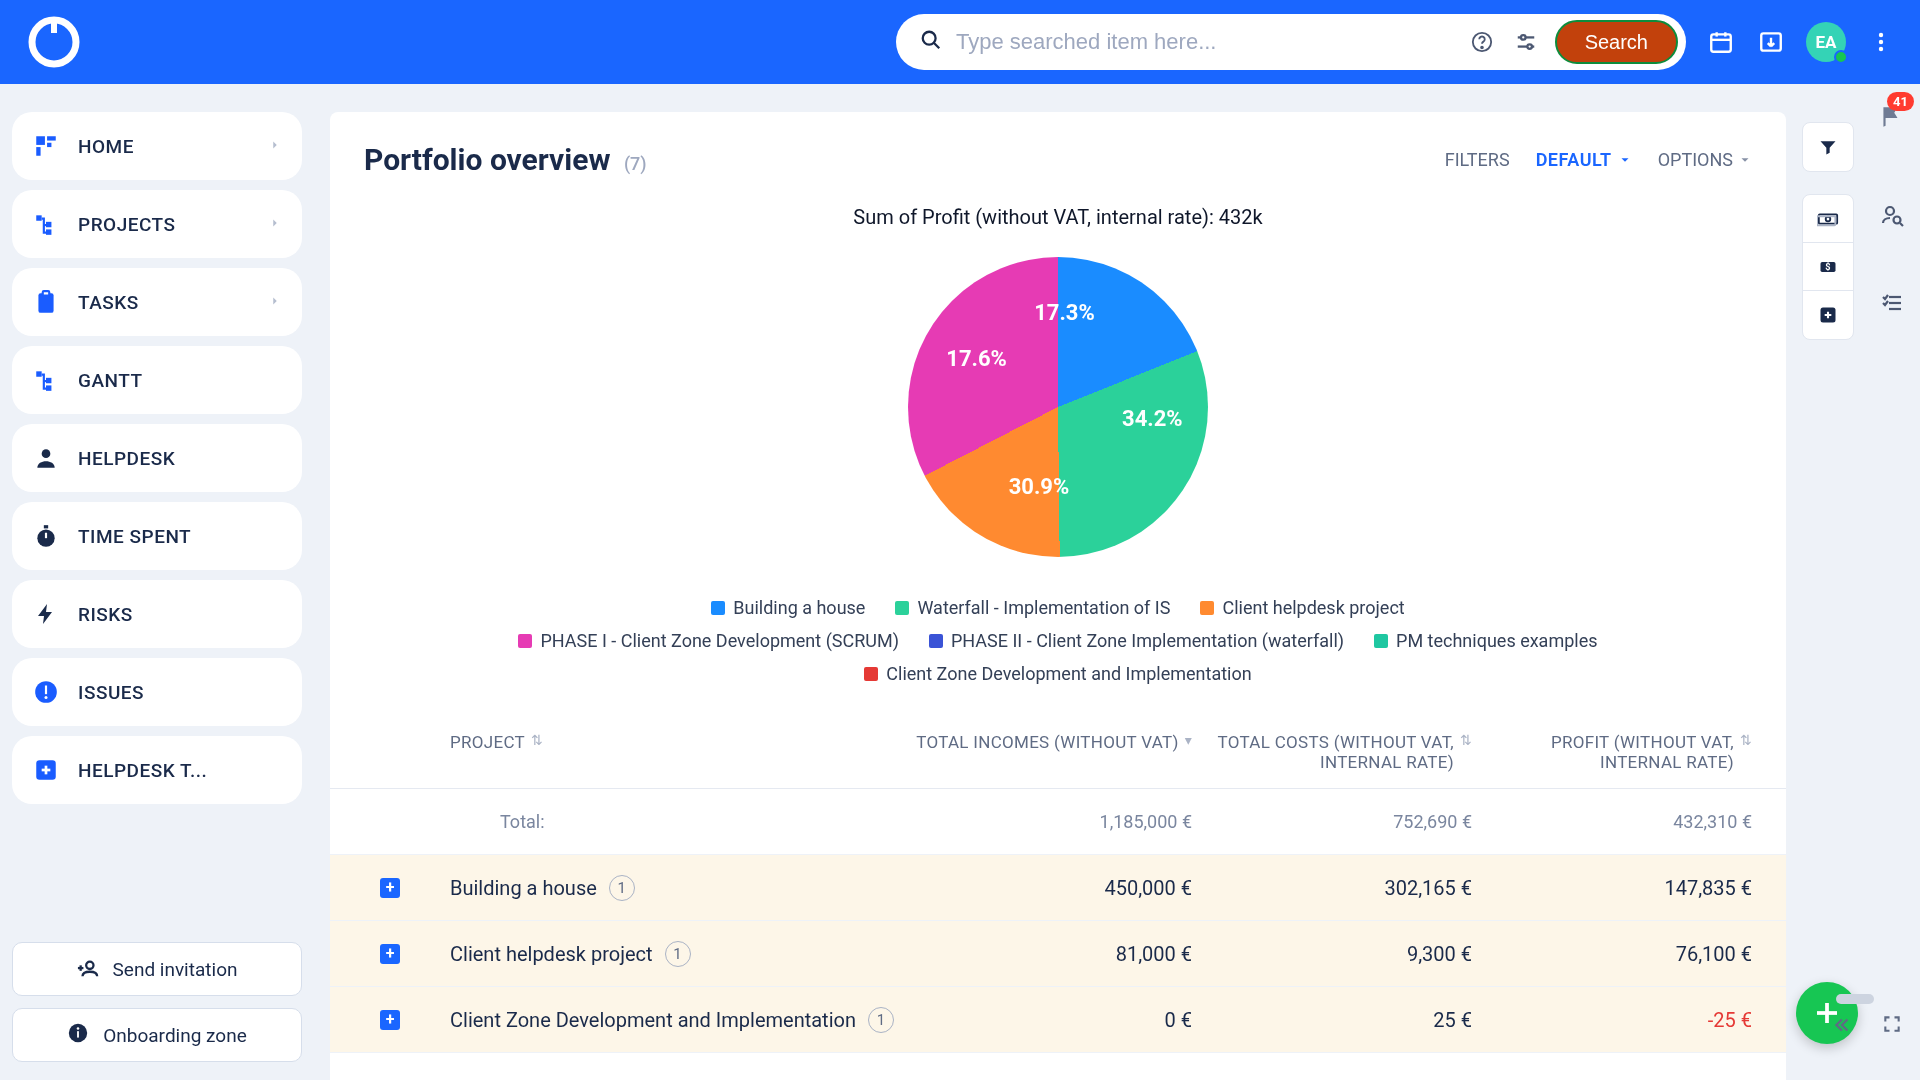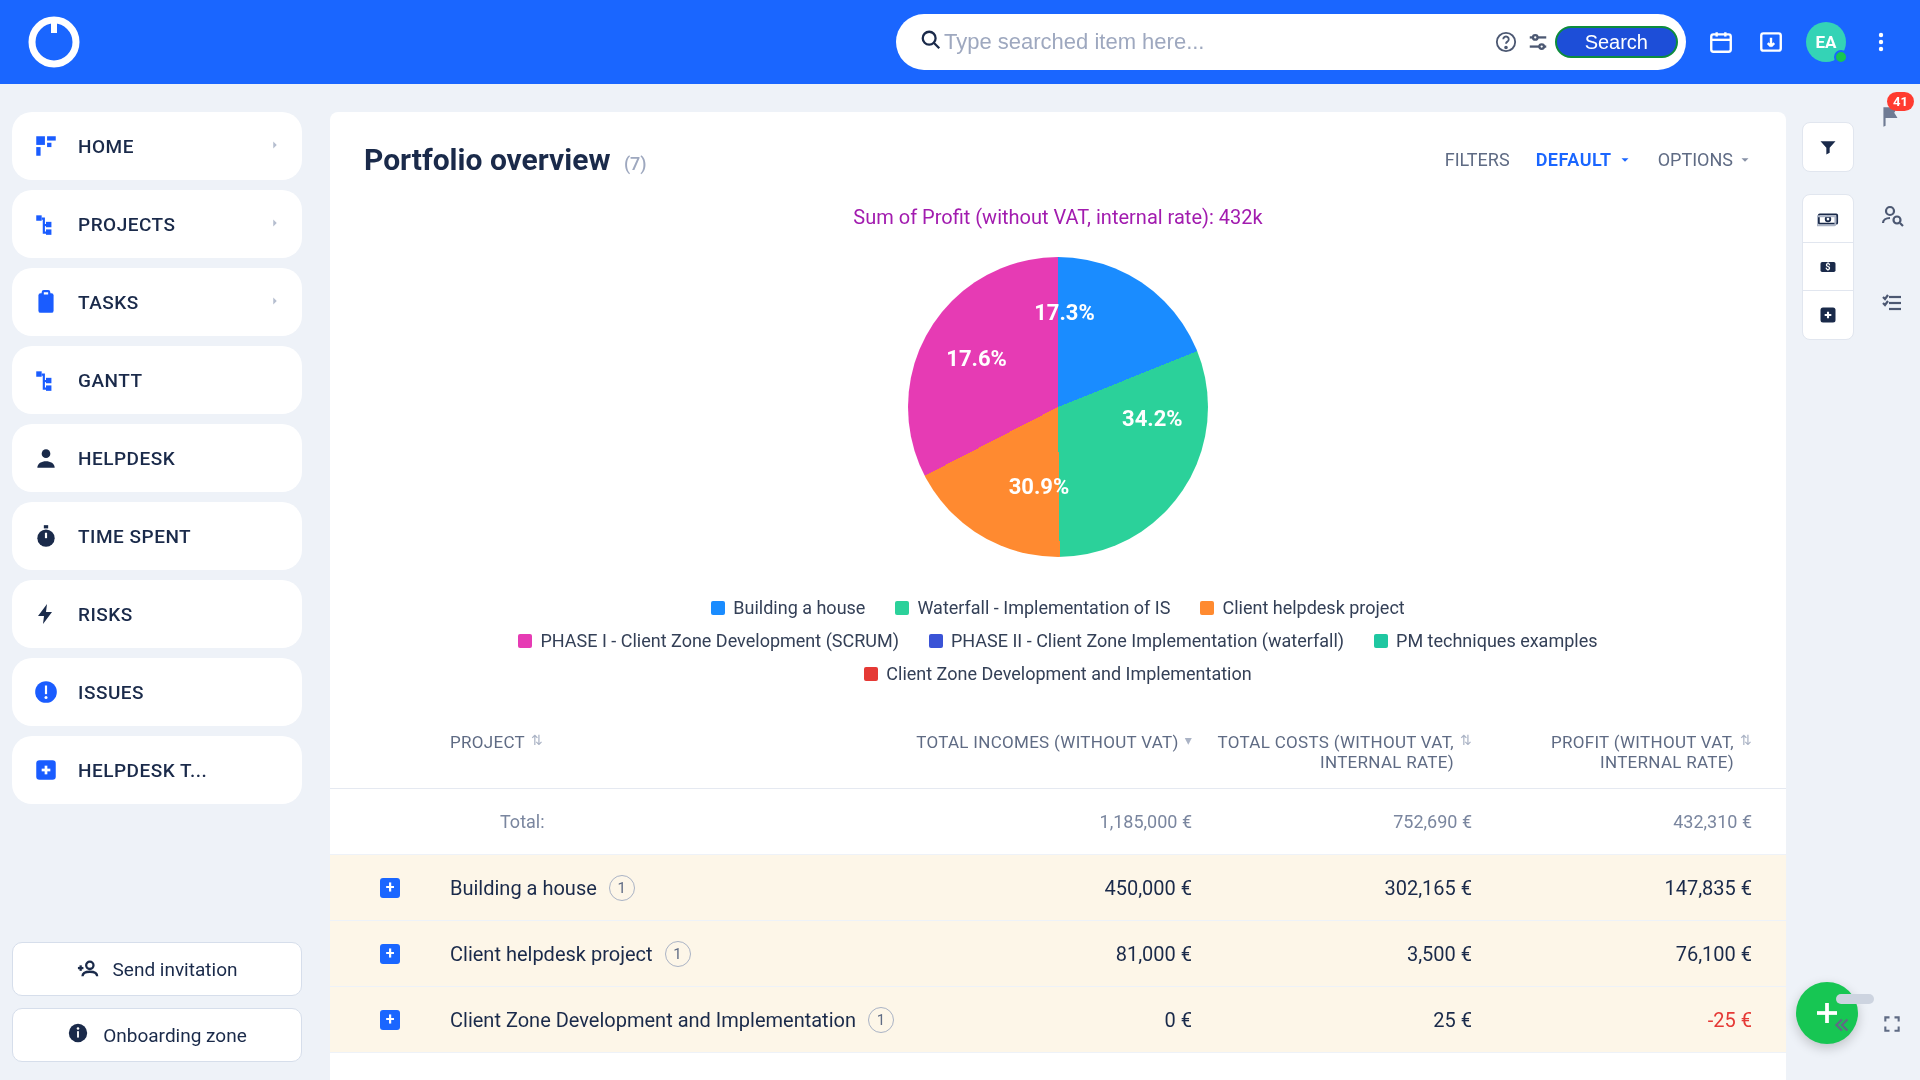--- a/index.html
+++ b/index.html
@@ -1,25 +1,25 @@
 <!DOCTYPE html>
 <html><head>
 <meta charset="utf-8">
 <style>
 * { box-sizing: border-box; margin: 0; padding: 0; }
 body { font-family: -apple-system, BlinkMacSystemFont, "Segoe UI", Roboto, Helvetica, Arial, sans-serif; background: #eef2f8; color: #1a2a4a; width:1920px; height:1080px; overflow:hidden; position:relative;}
 
 .topbar{position:absolute;top:0;left:0;right:0;height:84px;background:#1a66ff;display:flex;align-items:center;padding:0 24px;gap:20px;}
 .logo{width:60px;height:60px;display:flex;align-items:center;justify-content:center;}
 .spacer-flex{flex:1;}
-.search-wrap{display:flex;align-items:center;background:#fff;border-radius:999px;height:56px;min-width:790px;padding:0 8px 0 24px;gap:2px;}
+.search-wrap{display:flex;align-items:center;background:#fff;border-radius:999px;height:56px;min-width:790px;padding:0 8px 0 24px;gap:14px;}
 .search-wrap .mag{color:#1a2a4a;}
 .search-input{flex:1;border:none;outline:none;font-size:22px;color:#1a2a4a;background:transparent;}
 .search-input::placeholder{color:#9ea8bf;}
-.search-btn{background:#1d4ed8;color:#fff;border:none;border-radius:999px;height:32px;padding:0 28px;font-size:20px;cursor:pointer;border:2px solid #0d8c3c;}
+.search-btn{background:#c2410c;color:#fff;border:none;border-radius:999px;height:44px;padding:0 28px;font-size:20px;cursor:pointer;border:2px solid #0d8c3c;}
 .topicon{width:30px;height:30px;color:#fff;display:flex;align-items:center;justify-content:center;cursor:pointer;}
 .avatar{width:40px;height:40px;border-radius:50%;background:#34d3b6;color:#fff;display:flex;align-items:center;justify-content:center;font-weight:700;position:relative;font-size:17px;}
 .avatar .dot{position:absolute;right:-2px;bottom:-2px;width:14px;height:14px;border-radius:50%;background:#17c653;border:2px solid #1a66ff;}
 
 .sidebar{position:absolute;left:12px;top:112px;width:290px;display:flex;flex-direction:column;gap:10px;}
 .nav-item{background:#fff;border-radius:20px;height:68px;display:flex;align-items:center;padding:0 20px;gap:18px;cursor:pointer;color:#1a2a4a;}
 .nav-item .ico{width:28px;height:28px;color:#1a5cff;display:flex;align-items:center;justify-content:center;}
 .nav-item .lbl{flex:1;font-size:19px;letter-spacing:.5px;font-weight:500;}
 .nav-item .chev{color:#b5becf;}
 .bottom-actions{position:absolute;left:12px;bottom:18px;width:290px;display:flex;flex-direction:column;gap:12px;}
@@ -28,21 +28,21 @@
 .main{position:absolute;left:330px;top:112px;right:134px;bottom:0;background:#fff;border-radius:8px 8px 0 0;padding:30px 0 0 0;overflow:hidden;}
 .main-header{display:flex;align-items:center;padding:0 34px 18px 34px;}
 .title{font-size:30px;font-weight:700;color:#1a2a4a;}
 .title .count{font-size:18px;color:#9ea8bf;font-weight:500;margin-left:6px;}
 .head-right{margin-left:auto;display:flex;align-items:center;gap:26px;color:#1a2a4a;font-size:18px;}
 .head-right .filters-lbl{color:#5f6b84;}
 .head-right .default{color:#1a66ff;font-weight:600;letter-spacing:.5px;display:flex;align-items:center;gap:6px;cursor:pointer;}
 .head-right .options{color:#5f6b84;display:flex;align-items:center;gap:5px;cursor:pointer;}
 
 .chart-area{display:flex;flex-direction:column;align-items:center;padding:10px 0 20px 0;}
-.chart-title{font-size:20px;color:#a21caf;margin-bottom:28px;}
+.chart-title{font-size:20px;color:#0f172a;margin-bottom:28px;}
 .pie{position:relative;width:300px;height:300px;border-radius:50%;}
 .pie-label{position:absolute;color:#fff;font-weight:700;font-size:22px;transform:translate(-50%,-50%);}
 .legend{display:flex;flex-wrap:wrap;justify-content:center;max-width:1100px;margin:40px auto 10px auto;column-gap:30px;row-gap:12px;font-size:18px;color:#344057;}
 .legend .it{display:flex;align-items:center;gap:8px;}
 .legend .sw{width:14px;height:14px;border-radius:2px;}
 
 .tbl{width:100%;}
 .thead{display:grid;grid-template-columns:120px 1fr 280px 280px 280px;padding:18px 34px 16px 0;color:#5f6b84;font-size:17px;letter-spacing:.3px;border-bottom:1px solid #e5e9f1;}
 .thead .th{display:flex;align-items:flex-start;gap:6px;}
 .thead .th.right{justify-content:flex-end;text-align:right;}
@@ -361,21 +361,21 @@
         </div>
         <div class="tr data">
           <div class="td-expand">
             <span class="expand-box">+</span>
           </div>
           <div class="td-name">
             <span>Client helpdesk project</span> 
             <span class="count-badge">1</span>
           </div>
           <div class="td-num">81,000 €</div>
-          <div class="td-num">3,500 €</div>
+          <div class="td-num">9,300 €</div>
           <div class="td-num ">76,100 €</div>
         </div>
         <div class="tr data">
           <div class="td-expand">
             <span class="expand-box">+</span>
           </div>
           <div class="td-name">
             <span>Client Zone Development and Implementation</span> 
             <span class="count-badge">1</span>
           </div>

